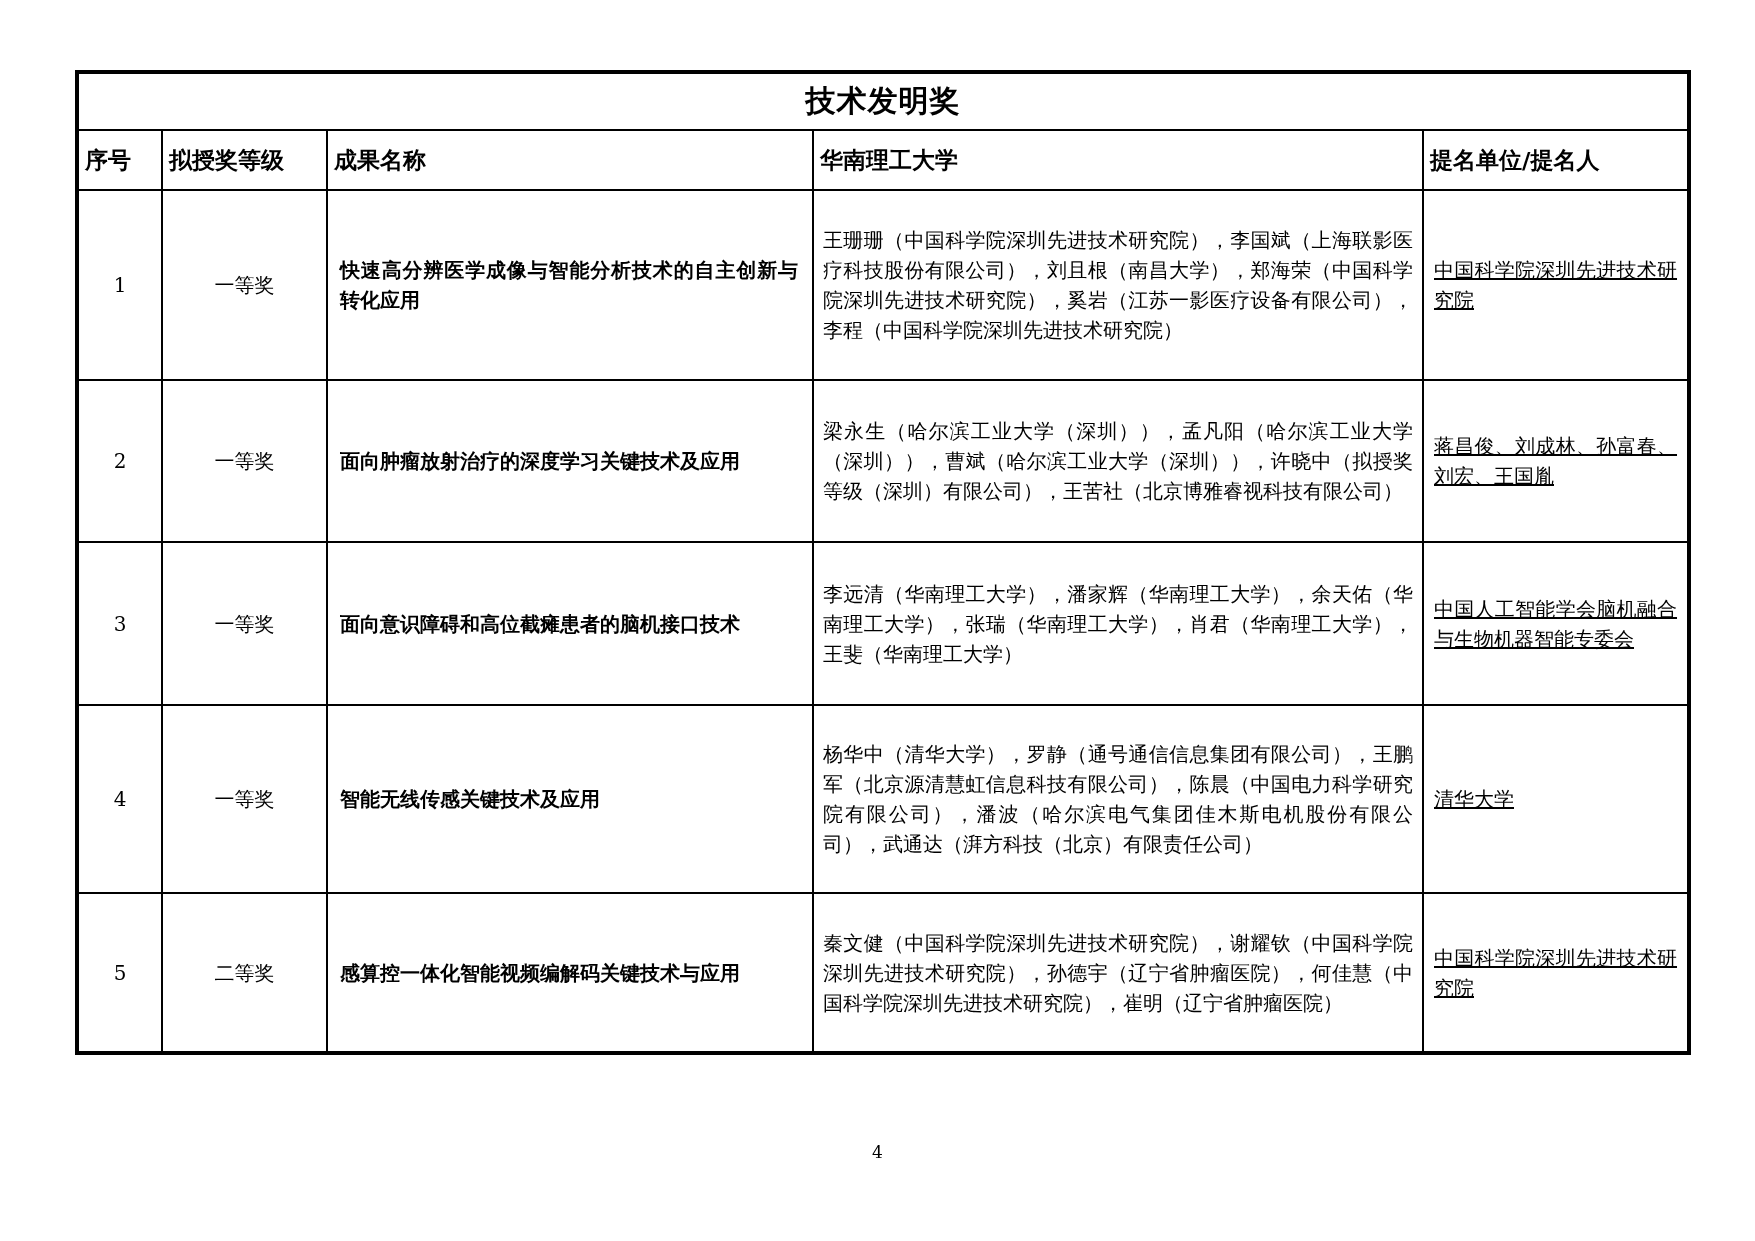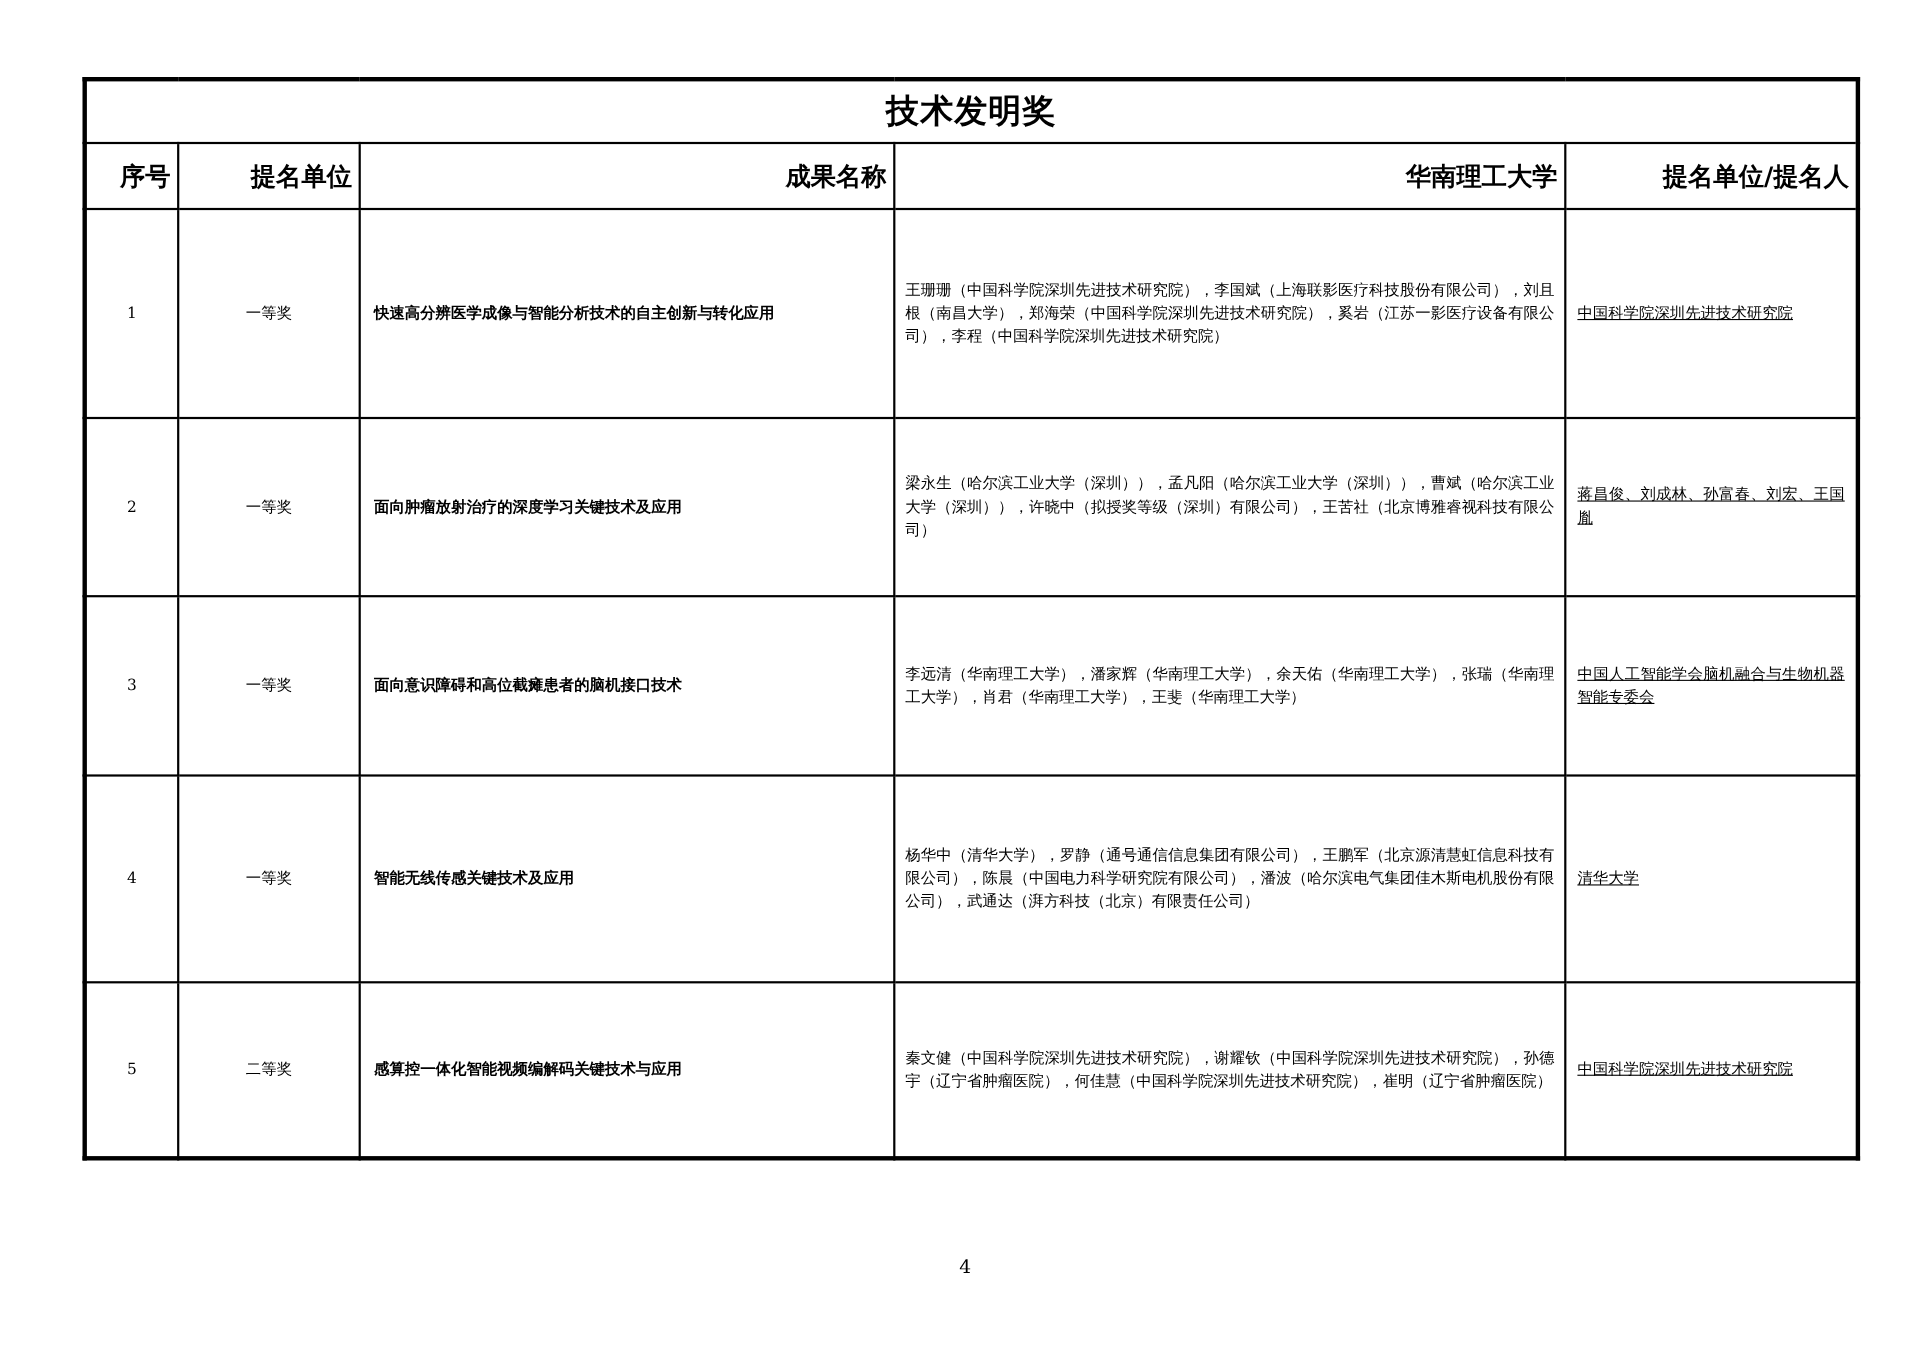--- a/index.html
+++ b/index.html
@@ -35,26 +35,26 @@
     font-size: 30px;
     font-weight: bold;
     text-align: center;
     height: 58px;
     letter-spacing: 1px;
     padding: 0;
   }
   thead tr.cols th {
     font-size: 23px;
     font-weight: bold;
-    text-align: right;
+    text-align: left;
     height: 60px;
     padding: 4px 6px;
   }
   tbody td {
-    font-size: 14px;
+    font-size: 20px;
     line-height: 1.5;
     vertical-align: middle;
     padding: 10px 10px;
     border-radius: 21px;
   }
   td.cell-no, td.cell-level {
     text-align: center;
     padding: 10px 4px;
   }
   td.cell-name {
@@ -98,21 +98,21 @@
       <col style="width:486px">
       <col style="width:610px">
       <col style="width:266px">
     </colgroup>
     <thead>
       <tr>
         <th colspan="5" class="table-title">技术发明奖</th>
       </tr>
       <tr class="cols">
         <th>序号</th>
-        <th>提名单位</th>
+        <th>拟授奖等级</th>
         <th>成果名称</th>
         <th>华南理工大学</th>
         <th>提名单位/提名人</th>
       </tr>
     </thead>
     <tbody>
         <tr>
           <td class="cell-no">1</td>
           <td class="cell-level">一等奖</td>
           <td class="cell-name">快速高分辨医学成像与智能分析技术的自主创新与转化应用</td>

